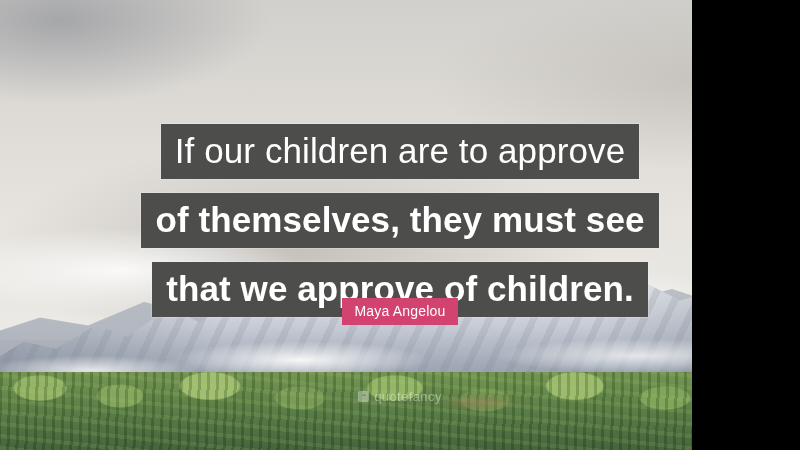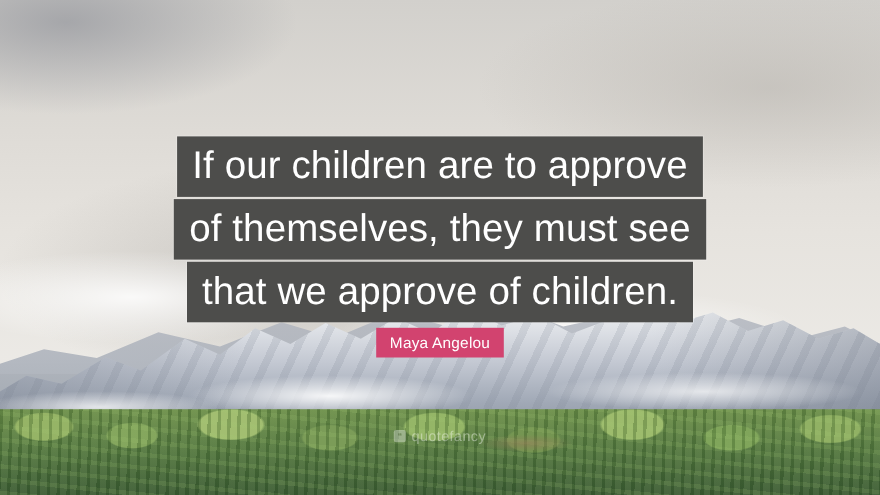--- a/index.html
+++ b/index.html
@@ -2,21 +2,21 @@
 <html><head>
 <meta charset="utf-8">
 <style>
   html, body {
     margin: 0;
     padding: 0;
     background: #000;
   }
   #stage {
     position: relative;
-    width: 800px;
+    width: 692px;
     height: 450px;
     overflow: hidden;
     font-family: "Liberation Sans", sans-serif;
     background: #cfcdc8;
   }
 
   
   .photo { position: absolute; inset: 0; }
 
   .sky {
@@ -129,21 +129,21 @@
     background: #4d4d4b;
     color: #ffffff;
     font-size: 35px;
     font-weight: 400;
     line-height: 1;
     letter-spacing: 0.1px;
     padding: 9px 14px 11px 14px;
     white-space: nowrap;
     box-shadow: 0 0 0 1px rgba(255,255,255,0.18);
   }
-  .qline + .qline { margin-top: 2px; }
+  .qline + .qline { margin-top: 14px; font-weight: bold; }
 
   
   .author {
     position: absolute;
     left: 0; top: 298px;
     width: 800px;
     text-align: center;
   }
   .author span {
     display: inline-block;

